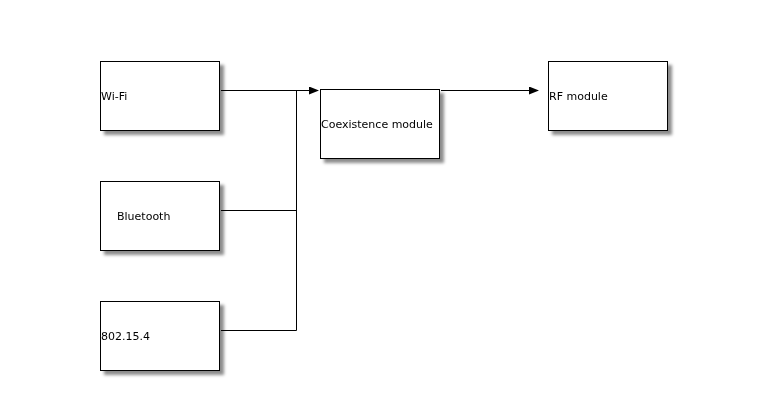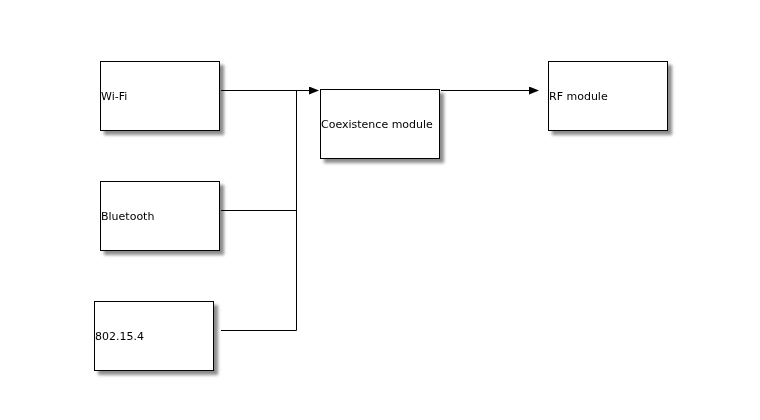--- a/index.html
+++ b/index.html
@@ -35,22 +35,22 @@
     justify-content: flex-start;
     box-sizing: border-box;
   }
   .node .label {
     font-size: 11px;
     color: #000000;
     white-space: nowrap;
     text-align: center;
   }
   #node-wifi        { left: 100px; top: 61px; }
-  #node-bluetooth   { left: 100px; top: 181px; }
-  #node-802154      { left: 94px; top: 301px; }
+  #node-bluetooth   { left: 100px; top: 181px; padding-left: 16px; }
+  #node-802154      { left: 100px; top: 301px; }
   #node-coexistence { left: 320px; top: 61px; margin-top: 28px; }
   #node-rf          { left: 540px; top: 61px; margin-left: 8px; }
 </style>
 </head>
 <body>
 
 <div class="canvas">
 
   <svg class="connectors" viewBox="0 0 760 420" xmlns="http://www.w3.org/2000/svg">
     <defs>

